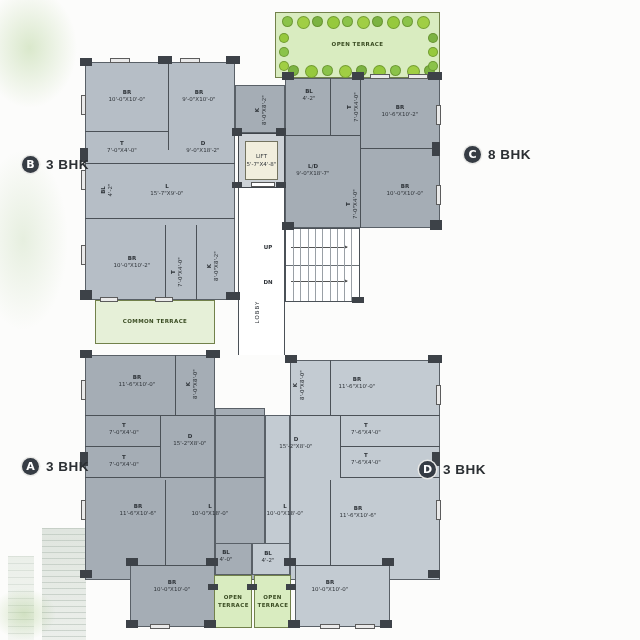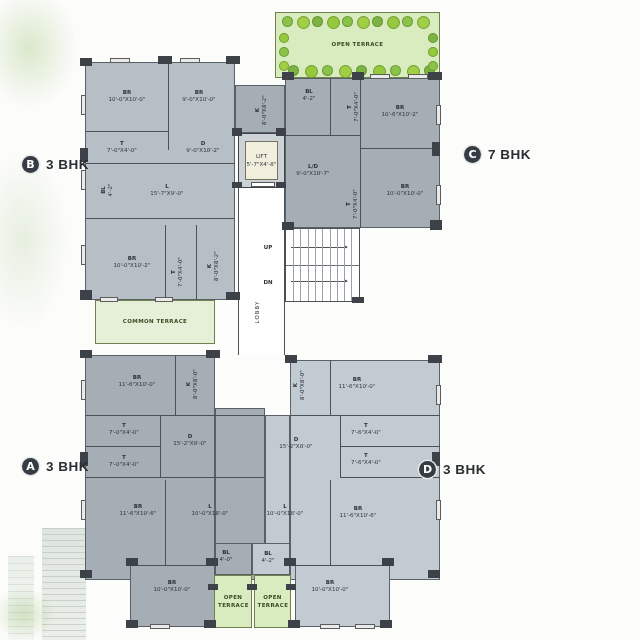--- a/index.html
+++ b/index.html
@@ -360,21 +360,21 @@
           <span class="dm">10'-0"X10'-0"</span>
         </div>
       </div>
     <div id="gen-badges">
         <div class="badge" style="left: 22px; top: 156px;">
           <span class="circ">B</span>
           <span class="typ">3 BHK</span>
         </div>
         <div class="badge" style="left: 464px; top: 146px;">
           <span class="circ">C</span>
-          <span class="typ">7 BHK</span>
+          <span class="typ">8 BHK</span>
         </div>
         <div class="badge" style="left: 22px; top: 458px;">
           <span class="circ">A</span>
           <span class="typ">3 BHK</span>
         </div>
         <div class="badge" style="left: 419px; top: 461px;">
           <span class="circ">D</span>
           <span class="typ">3 BHK</span>
         </div>
       </div>

